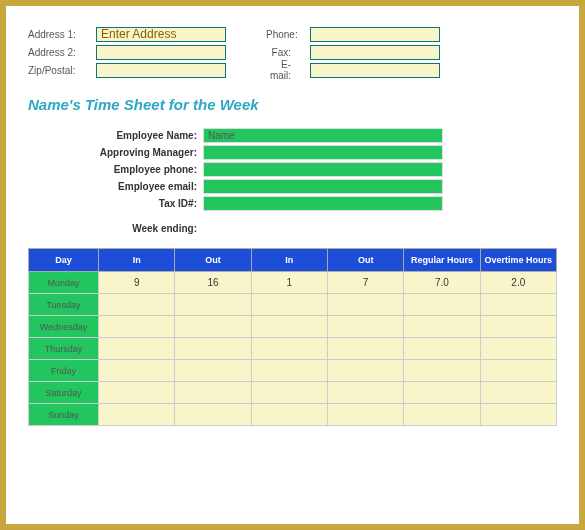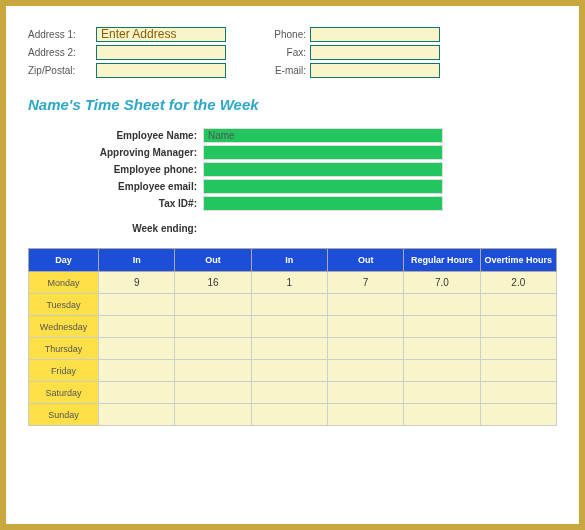--- a/index.html
+++ b/index.html
@@ -21,21 +21,21 @@
   }
   .top-left, .top-right { display: flex; flex-direction: column; gap: 2px; }
   .field-row {
     display: flex;
     align-items: center;
     height: 16px;
   }
   .field-label {
     width: 68px;
     text-align: left;
-    padding-right: 4px;
+    padding-right: 19px;
     font-size: 10px;
     color: #555;
   }
   .top-right .field-label { width: 44px; text-align: right; }
   .field-input {
     background: #f9f5cb;
     border: 1px solid #0f766e;
     height: 15px;
     width: 130px;
     font-size: 12px;
@@ -103,21 +103,21 @@
     text-align: center;
   }
   .timesheet-table td {
     border: 1px solid #ccc;
     height: 22px;
     font-size: 10px;
     text-align: center;
     color: #333;
   }
   .timesheet-table td.day-cell {
-    background: #fde047;
+    background: #22c55e;
     color: #555;
     font-size: 9px;
   }
   .timesheet-table td.data-cell {
     background: #f9f5cb;
   }
   .timesheet-table th:first-child,
   .timesheet-table td:first-child { width: 70px; }
 </style>
 </head>

